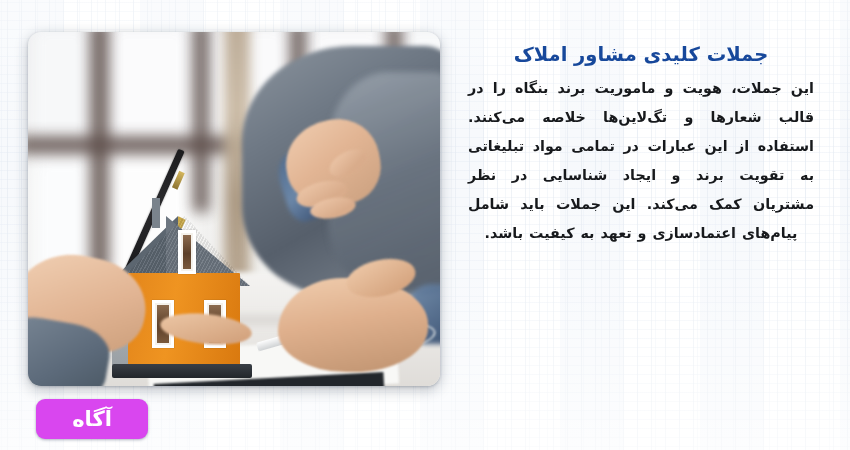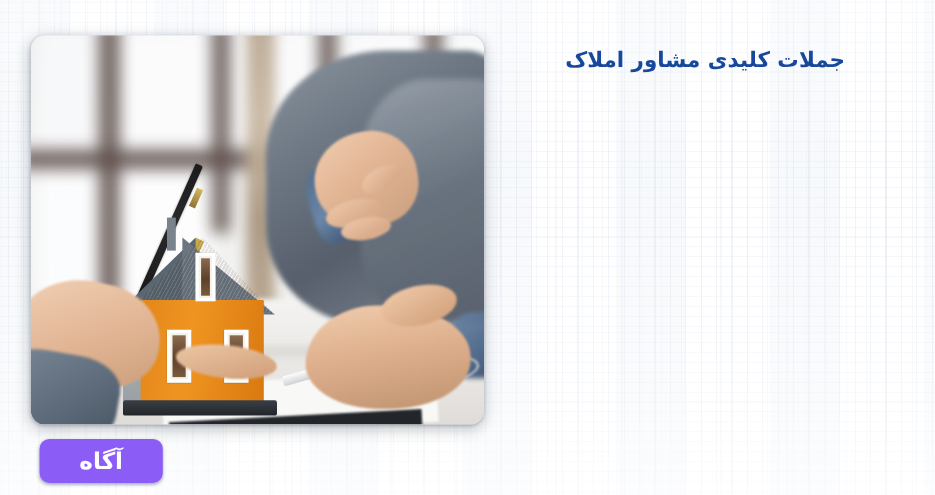--- a/index.html
+++ b/index.html
@@ -479,21 +479,21 @@
     opacity: .9;
   }
 
   
   .logo-badge {
     position: absolute;
     left: 36px;
     top: 399px;
     width: 112px;
     height: 40px;
-    background: #8b5cf6;
+    background: #d946ef;
     border-radius: 9px;
     display: flex;
     align-items: center;
     justify-content: center;
     box-shadow: 0 1px 3px rgba(20,35,70,.35);
   }
   .logo-text {
     color: #ffffff;
     font-size: 21px;
     font-weight: 700;
@@ -612,15 +612,16 @@
 
     </div>
   </div>
 
   <div class="logo-badge">
     <span class="logo-text">آگاه</span>
   </div>
 
   <div class="text-col">
     <h1 class="title">جملات کلیدی مشاور املاک</h1>
+    <p class="body-text">این جملات، هویت و ماموریت برند بنگاه را در قالب شعارها و تگ‌لاین‌ها خلاصه می‌کنند. استفاده از این عبارات در تمامی مواد تبلیغاتی به تقویت برند و ایجاد شناسایی در نظر مشتریان کمک می‌کند. این جملات باید شامل پیام‌های اعتمادسازی و تعهد به کیفیت باشد.</p>
   </div>
 
 </div>
 
 </body></html>

